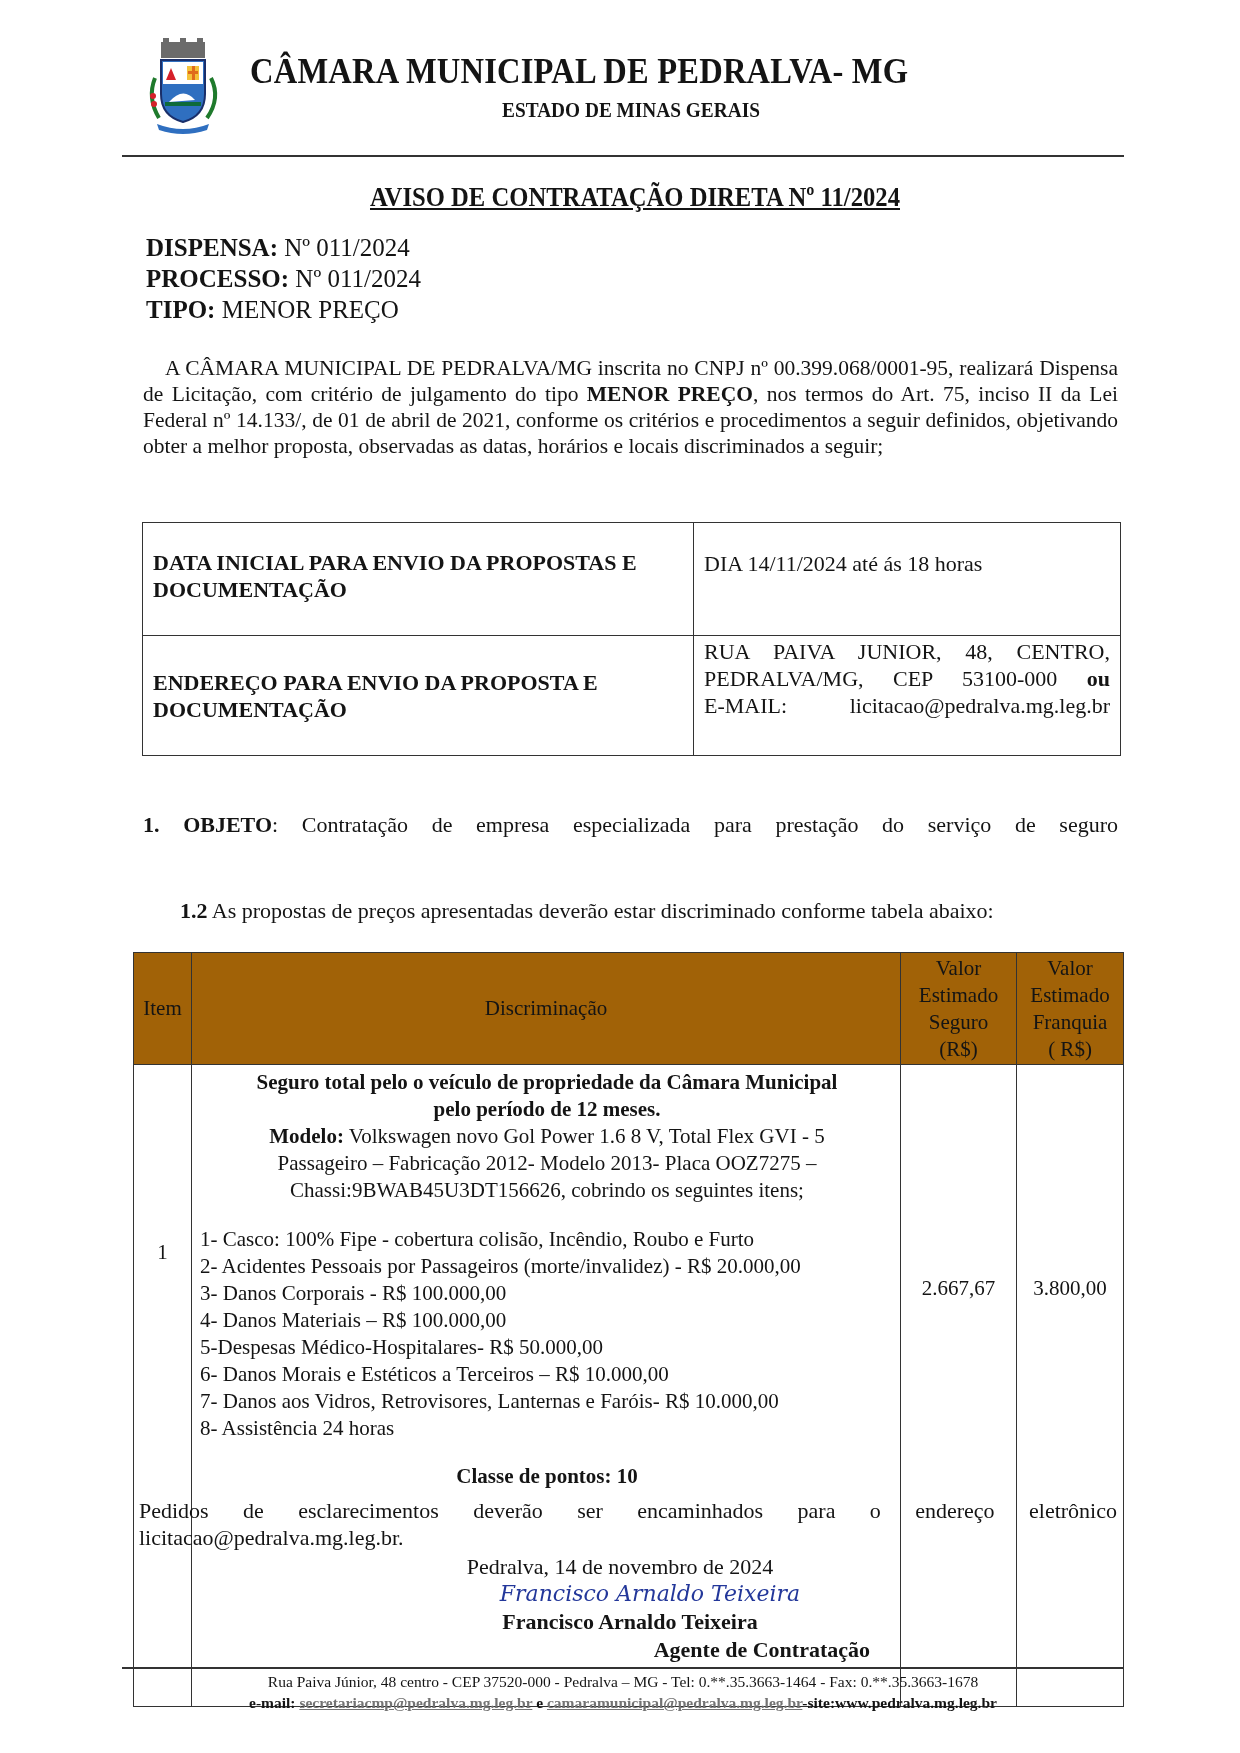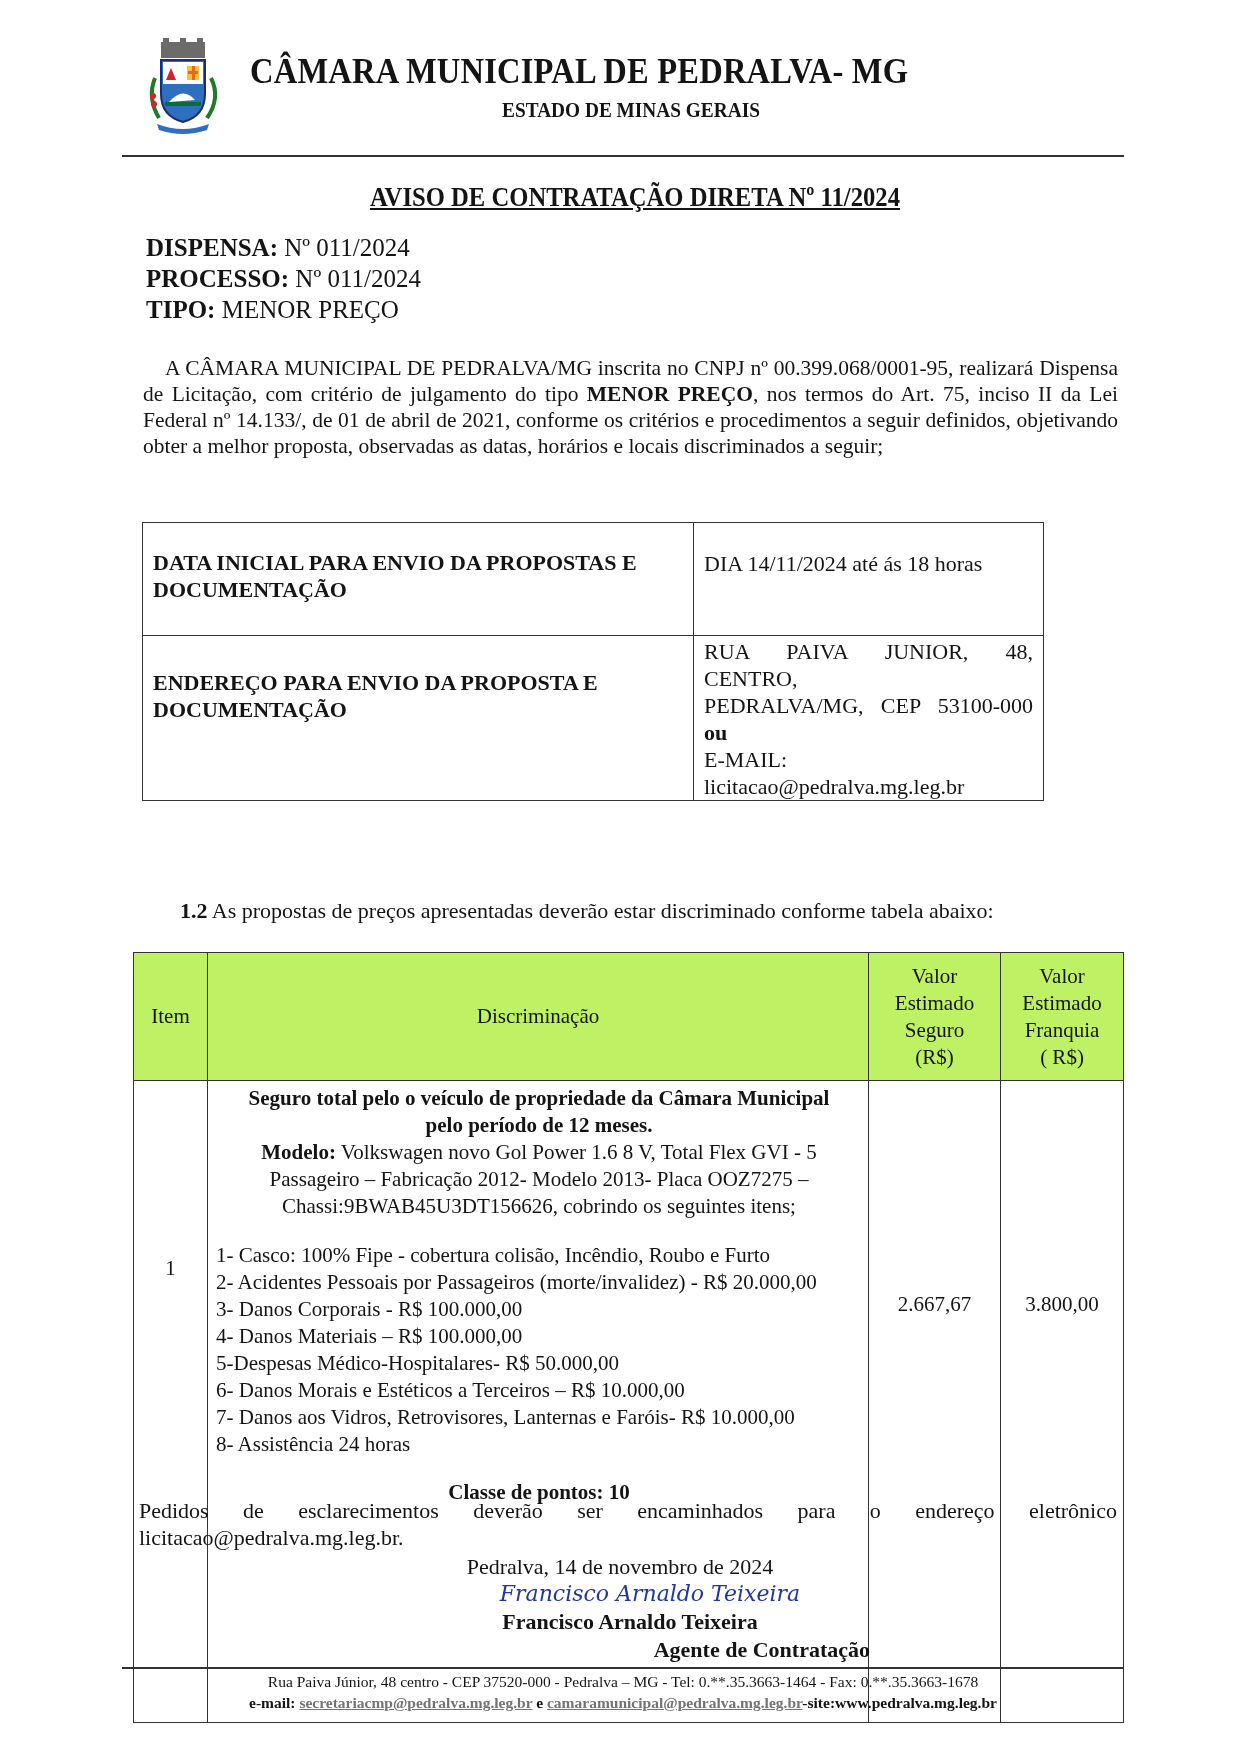--- a/index.html
+++ b/index.html
@@ -36,21 +36,21 @@
   .meta-3 { top: 295px; }
 
   
   .intro {
     left: 143px; top: 355px; width: 975px; font-size: 21.5px; line-height: 26px;
     text-align: justify; text-indent: 22px;
   }
 
   
   table.sched {
-    position: absolute; left: 142px; top: 522px; width: 902px;
+    position: absolute; left: 142px; top: 522px; width: 979px;
     border-collapse: collapse; font-size: 22px;
   }
   table.sched td { border: 1.5px solid #333; vertical-align: top; padding: 0 10px; }
   table.sched td.k { width: 530px; font-weight: bold; font-size: 22px; line-height: 27px; }
   table.sched tr.r1 td { height: 84px; }
   table.sched tr.r1 td.k { padding-top: 26px; }
   table.sched tr.r1 td.v { padding-top: 28px; }
   table.sched tr.r2 td { height: 84px; }
   table.sched tr.r2 td.k { padding-top: 26px; }
   table.sched tr.r2 td.v { padding-top: 30px; }
@@ -64,22 +64,22 @@
   .objeto .cont { display: block; padding-left: 17px; }
   .p12 { left: 180px; top: 897px; width: 940px; font-size: 22px; line-height: 28px; }
 
   
   table.price {
     position: absolute; left: 133px; top: 952px; width: 991px;
     border-collapse: collapse; font-size: 21px;
   }
   table.price td, table.price th { border: 1.5px solid #333; font-weight: normal; }
   table.price thead th {
-    background: #bef264; height: 111px; line-height: 27px; text-align: center; vertical-align: middle;
-    padding: 8px;
+    background: #a16207; height: 111px; line-height: 27px; text-align: center; vertical-align: middle;
+    padding: 0;
   }
   table.price th.c-item { width: 57px; }
   table.price th.c-desc { }
   table.price th.c-v1 { width: 115px; }
   table.price th.c-v2 { width: 106px; }
   table.price tbody td { height: 430px; vertical-align: top; padding: 0; }
   .item-no { padding-top: 175px !important; text-align: center; }
   .desc-wrap { padding: 4px 6px 0 8px; }
   .desc-title { font-weight: bold; text-align: center; line-height: 27px; }
   .desc-model { text-align: center; line-height: 27px; }
@@ -163,20 +163,21 @@
     <td class="v">
       <span class="just-line">RUA PAIVA JUNIOR, 48, CENTRO,</span>
       <span class="just-line"><span>PEDRALVA/MG, CEP 53100-000 </span><b>ou</b></span>
       <span class="just-line">E-MAIL: licitacao@pedralva.mg.leg.br</span>
     </td>
   </tr>
 </tbody>
   </table>
 
 <div class="abs objeto">
+  <span class="just-line"><b>1. OBJETO</b><span>: Contratação de empresa especializada para prestação do serviço de seguro</span></span>
 </div>
 <div class="abs p12"><b>1.2</b><span> As propostas de preços apresentadas deverão estar discriminado conforme tabela abaixo:</span></div>
 
 <table class="price">
   <thead>
     <tr>
       <th class="c-item">Item</th>
       <th class="c-desc">Discriminação</th>
       <th class="c-v1">
         <div>Valor</div>

